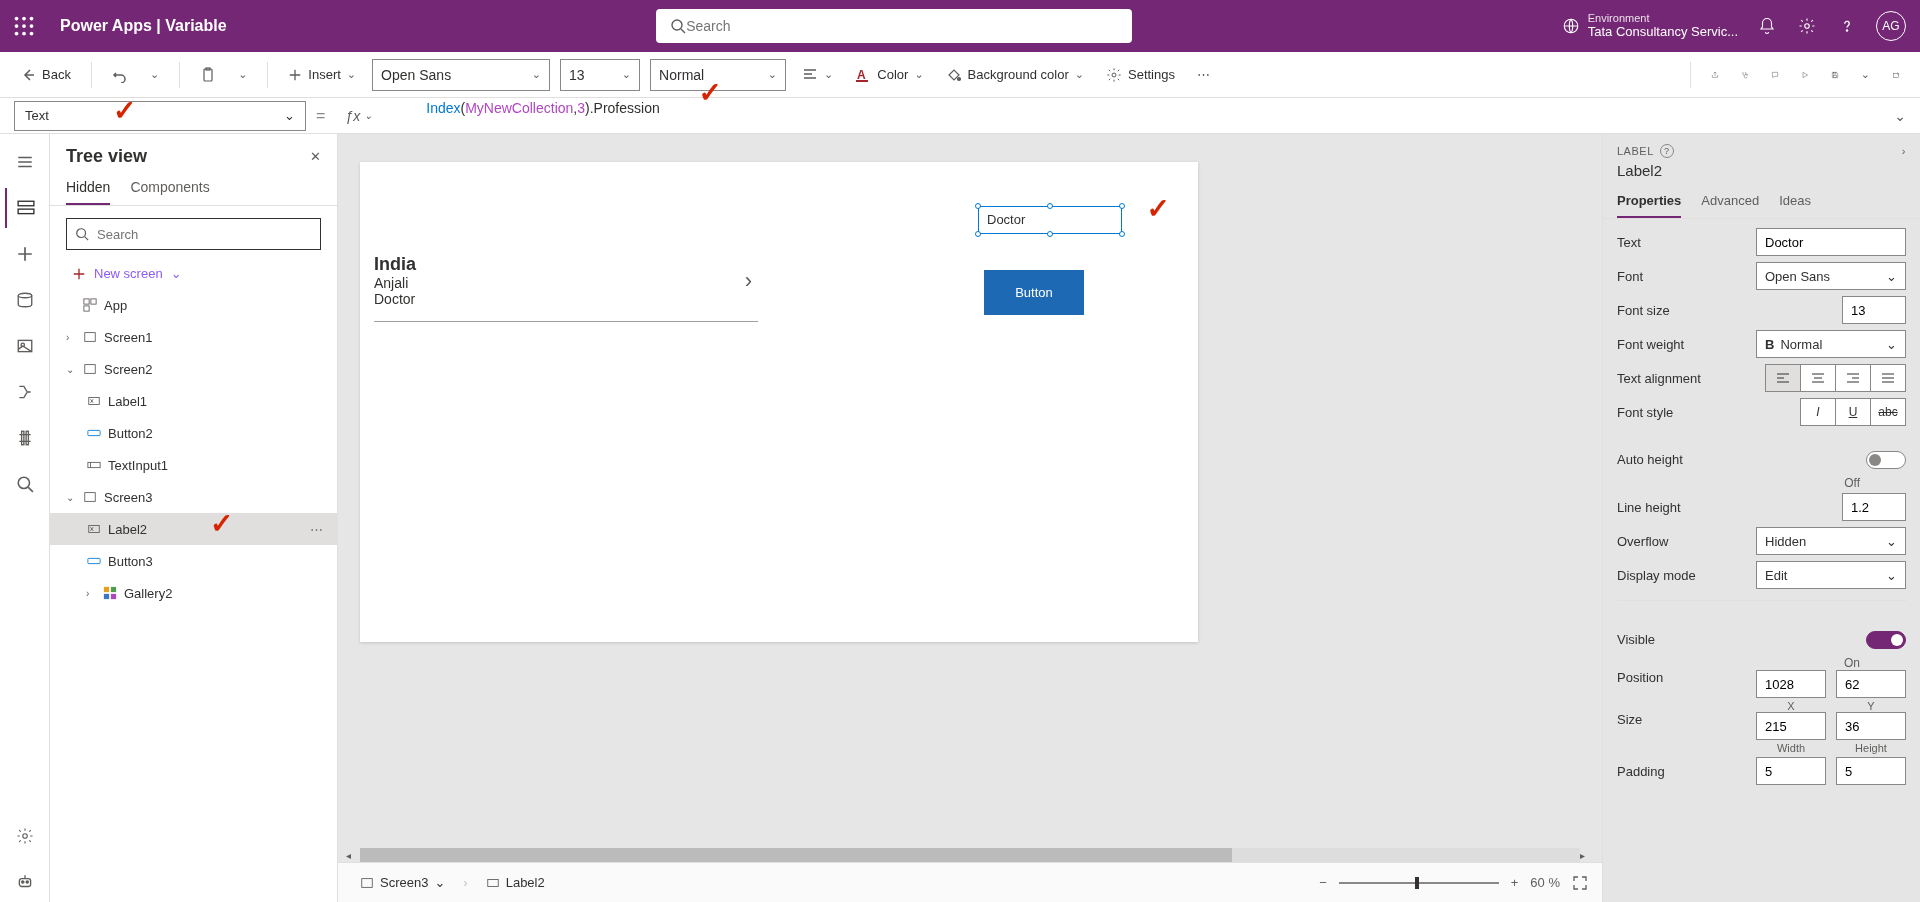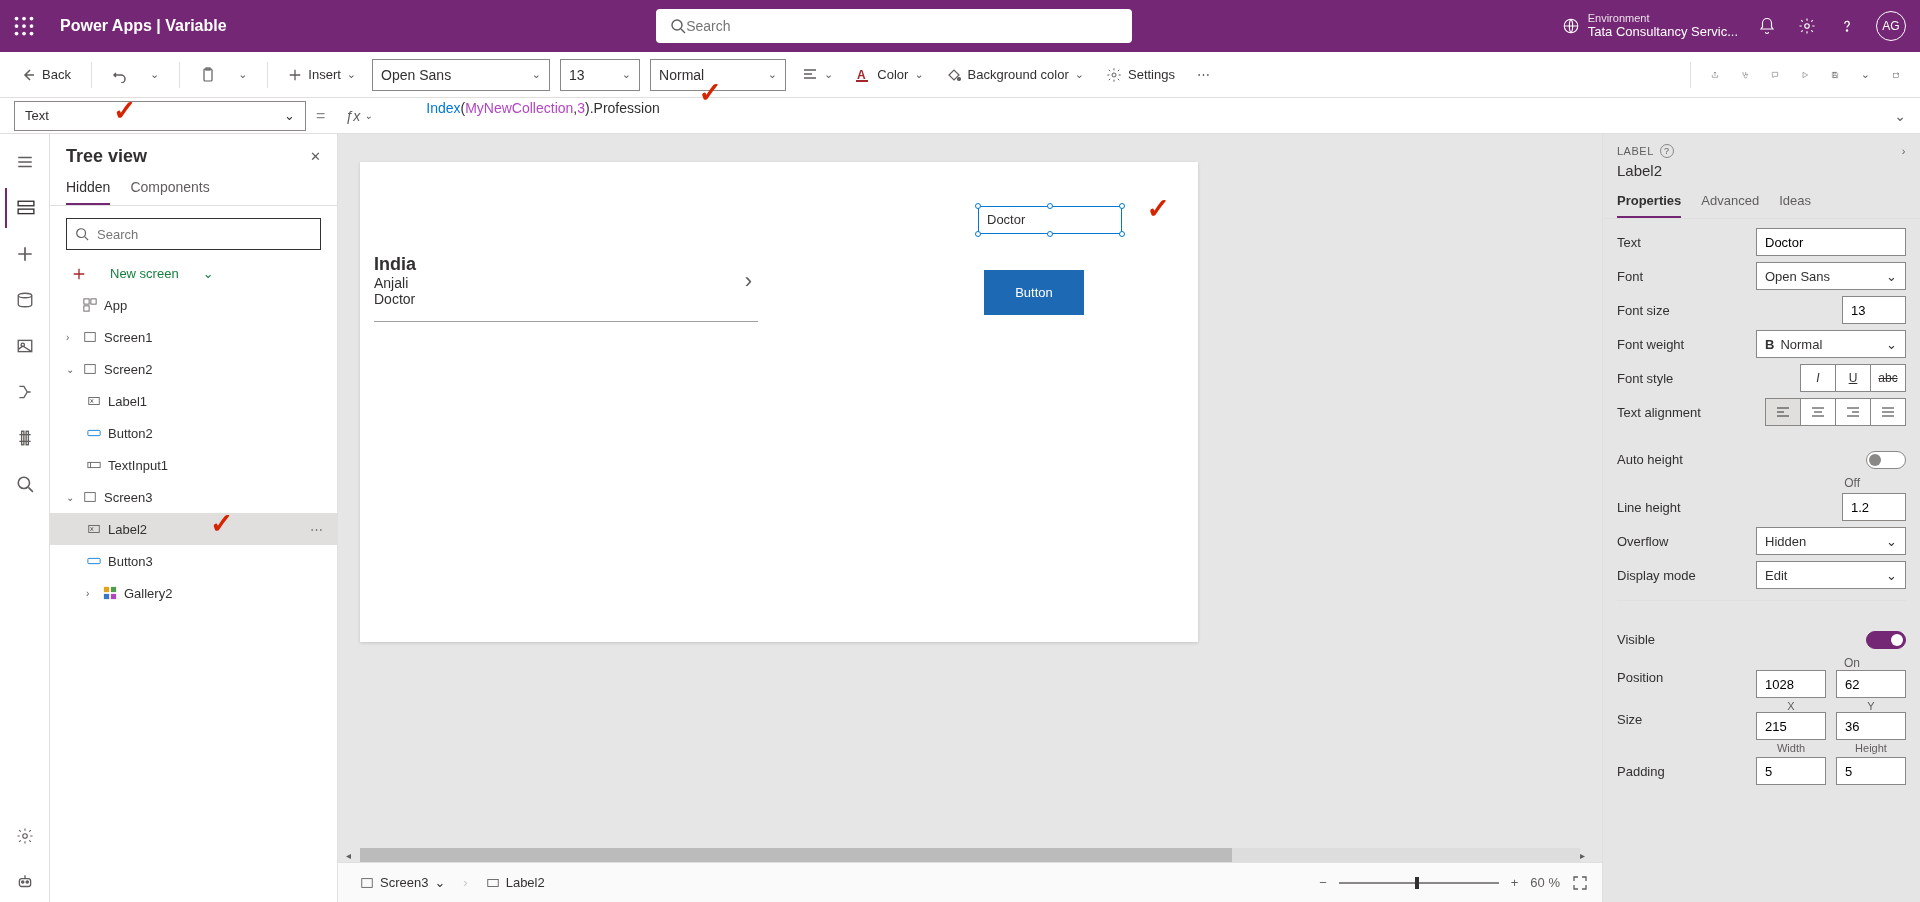--- a/index.html
+++ b/index.html
@@ -49,21 +49,21 @@
 .rail .spacer-v { flex:1; }
 
 .tree { width:288px; border-right:1px solid #e1dfdd; display:flex; flex-direction:column; }
 .tree .hdr { display:flex; justify-content:space-between; align-items:center; padding:12px 16px 4px 16px; }
 .tree .hdr h3 { font-size:18px; font-weight:600; }
 .tree .tabs { display:flex; gap:20px; padding:8px 16px 0 16px; border-bottom:1px solid #e1dfdd; }
 .tree .tab { padding-bottom:8px; font-size:14px; color:#605e5c; cursor:pointer; }
 .tree .tab.active { color:#323130; border-bottom:2px solid #742774; font-weight:400; }
 .tree .search-box { margin:12px 16px; height:32px; border:1px solid #323130; display:flex; align-items:center; padding:0 8px; gap:8px; }
 .tree .search-box input { border:none; outline:none; flex:1; font-size:13px; }
-.tree .newscreen { display:flex; align-items:center; gap:24px; padding:4px 16px 8px 22px; color:#15803d; font-size:13px; cursor:pointer; }
+.tree .newscreen { display:flex; align-items:center; gap:8px; padding:4px 16px 8px 22px; color:#8b5cf6; font-size:13px; cursor:pointer; }
 .tree .items { flex:1; overflow:auto; }
 .tree .node { display:flex; align-items:center; height:32px; padding-left:16px; gap:6px; font-size:13px; cursor:pointer; position:relative; }
 .tree .node.selected { background:#e1dfdd; }
 .tree .node .more { position:absolute; right:14px; color:#605e5c; }
 .tree .ind1 { padding-left:36px; }
 .tree .caret { font-size:10px; color:#605e5c; width:10px; display:inline-block; }
 .tree .nico { width:16px; height:16px; display:flex; align-items:center; justify-content:center; color:#605e5c; }
 
 .canvas-wrap { flex:1; background:#e6e6e6; position:relative; overflow:hidden; }
 .canvas { position:absolute; left:22px; top:28px; width:838px; height:480px; background:#fff; box-shadow:0 1px 3px rgba(0,0,0,0.15); }
@@ -595,34 +595,20 @@
         </div>
       <div class="prow">
           <span class="pl">Font weight</span>
           <div class="psel pw-150">
             <b style="margin-right:6px;">B</b>
             <span>Normal</span>
             <span class="chev" style="margin-left:auto;">⌄</span>
           </div>
         </div>
       <div class="prow">
-          <span class="pl">Font style</span>
-          <div class="pseg">
-            <div class="seg">
-              <i>I</i>
-            </div>
-            <div class="seg">
-              <u>U</u>
-            </div>
-            <div class="seg">
-              <s>abc</s>
-            </div>
-          </div>
-        </div>
-      <div class="prow">
           <span class="pl">Text alignment</span>
           <div class="pseg">
             <div class="seg on">
               <svg width="14" height="12" stroke="#323130">
                 <path d="M1 2h12M1 6h7M1 10h12"></path>
               </svg>
             </div>
             <div class="seg">
               <svg width="14" height="12" stroke="#323130">
                 <path d="M1 2h12M3 6h8M1 10h12"></path>
@@ -634,20 +620,34 @@
               </svg>
             </div>
             <div class="seg">
               <svg width="14" height="12" stroke="#323130">
                 <path d="M1 2h12M1 6h12M1 10h12"></path>
               </svg>
             </div>
           </div>
         </div>
       <div class="prow">
+          <span class="pl">Font style</span>
+          <div class="pseg">
+            <div class="seg">
+              <i>I</i>
+            </div>
+            <div class="seg">
+              <u>U</u>
+            </div>
+            <div class="seg">
+              <s>abc</s>
+            </div>
+          </div>
+        </div>
+      <div class="prow">
           <span class="pl">Auto height</span>
           <div style="display:flex;align-items:center;">
             <span class="tlabel">Off</span>
             <div class="toggle">
               <div class="knob"></div>
             </div>
           </div>
         </div>
       <div class="prow">
           <span class="pl">Line height</span>

